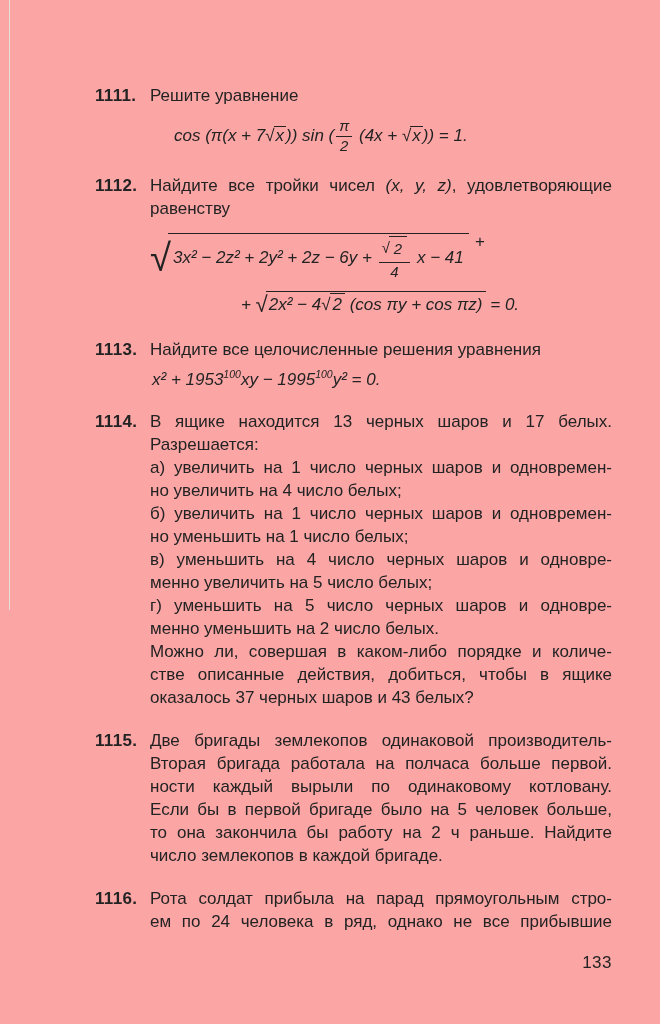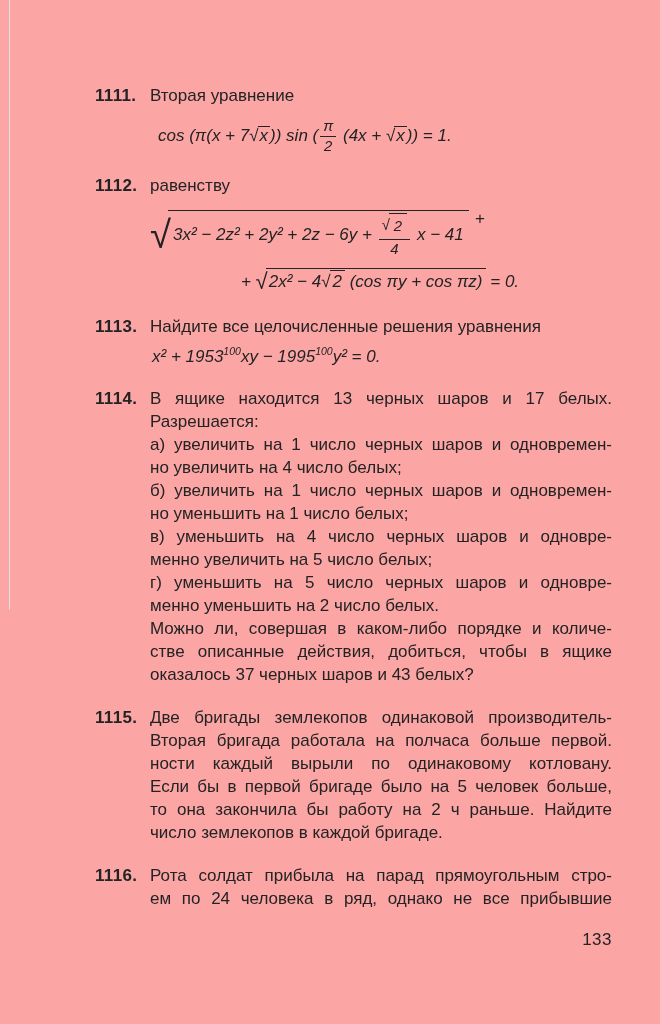--- a/index.html
+++ b/index.html
@@ -7,21 +7,21 @@
   .page{position:relative;width:660px;height:1024px;background:#fca5a5;color:#232323;
         font-family:Liberation Sans, sans-serif;font-size:17px;overflow:hidden;}
   .scanline{position:absolute;left:9px;top:0;width:1px;height:610px;background:#e2e0db;}
   .content{position:absolute;left:95px;top:84px;width:517px;}
   .problem{position:relative;padding-left:55px;margin-bottom:20px;}
   .pnum{position:absolute;left:0;top:0;font-weight:bold;letter-spacing:.3px;line-height:23px;}
   .ln{line-height:23px;}
   .j{text-align:justify;text-align-last:justify;}
   .var{font-style:italic;}
   .formula{font-style:italic;}
-  .f1111{margin:11px 0 0 8px;line-height:1.1;}
+  .f1111{margin:11px 0 0 24px;line-height:1.1;}
   .f1112{margin:13px 0 0 0;}
   .f1112 .fl1{display:flex;align-items:flex-start;line-height:1.1;}
   .f1112 .fl1 .fpart{margin-left:6px;}
   .f1112 .fl2{text-align:center;margin-top:8px;line-height:1.2;padding-right:2px;}
   .f1113{margin:7px 0 0 2px;line-height:1.25;}
   sup{font-size:.62em;}
   .frac{display:inline-flex;flex-direction:column;align-items:center;vertical-align:middle;
         font-size:.88em;line-height:1.12;margin:0 2px;}
   .frac .num{border-bottom:1.4px solid currentColor;padding:0 3px 1px;}
   .frac .den{padding-top:1px;}
@@ -38,29 +38,30 @@
 </style>
 </head>
 <body>
 
 <div class="page">
   <div class="scanline"></div>
   <div class="content">
 
     <section class="problem">
       <span class="pnum">1111.</span>
-      <div class="ln">Вторая уравнение</div>
+      <div class="ln">Решите уравнение</div>
       <div class="formula f1111"><span class="fpart">cos (π(x + 7</span><span class="sqrt sm"><span class="rad">x</span></span><span class="fpart">)) sin (</span><span class="frac">
             <span class="num">π</span>
             <span class="den">2</span>
           </span><span class="fpart"> (4x + </span><span class="sqrt sm"><span class="rad">x</span></span><span class="fpart">)) = 1.</span></div>
     </section>
 
     <section class="problem">
       <span class="pnum">1112.</span>
+      <div class="ln j"><span>Найдите все тройки чисел </span><span class="var">(x, y, z)</span><span>, удовлетворяющие</span></div>
       <div class="ln">равенству</div>
       <div class="formula f1112">
         <div class="fl1">
             <span class="sqrt big"><span class="rad"><span>3x² − 2z² + 2y² + 2z − 6y + </span><span class="frac">
                   <span class="num"><span class="sqrt sm"><span class="rad">2</span></span></span>
                   <span class="den">4</span>
                 </span><span> x − 41</span></span></span>
             <span class="fpart">+</span>
           </div>
         <div class="fl2"><span class="fpart">+ </span><span class="sqrt med"><span class="rad"><span>2x² − 4</span><span class="sqrt sm"><span class="rad">2</span></span><span> (cos πy + cos πz)</span></span></span><span class="fpart"> = 0.</span></div>

